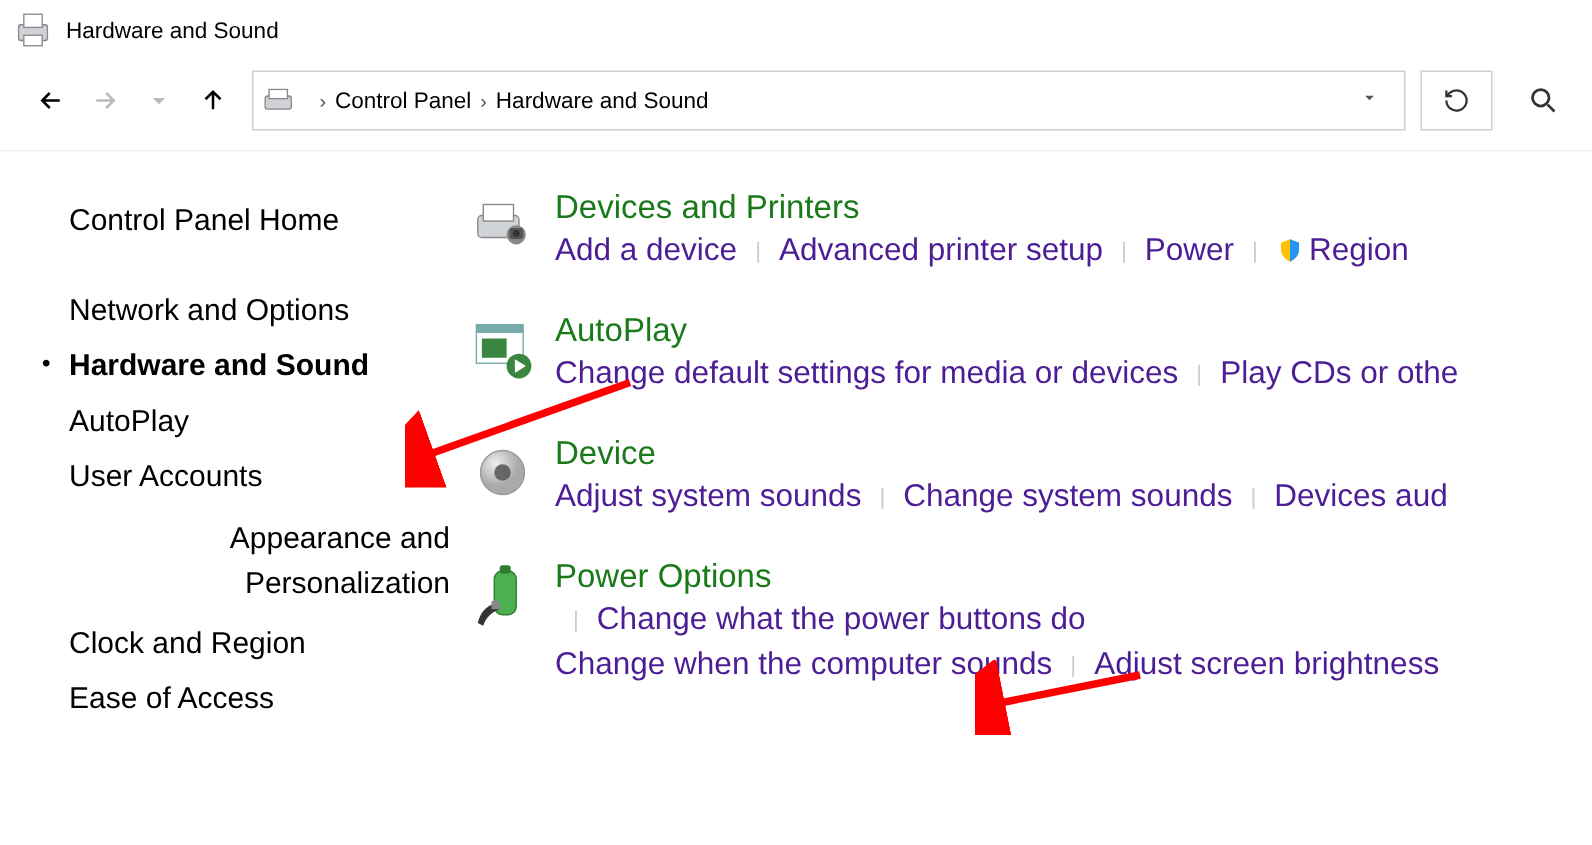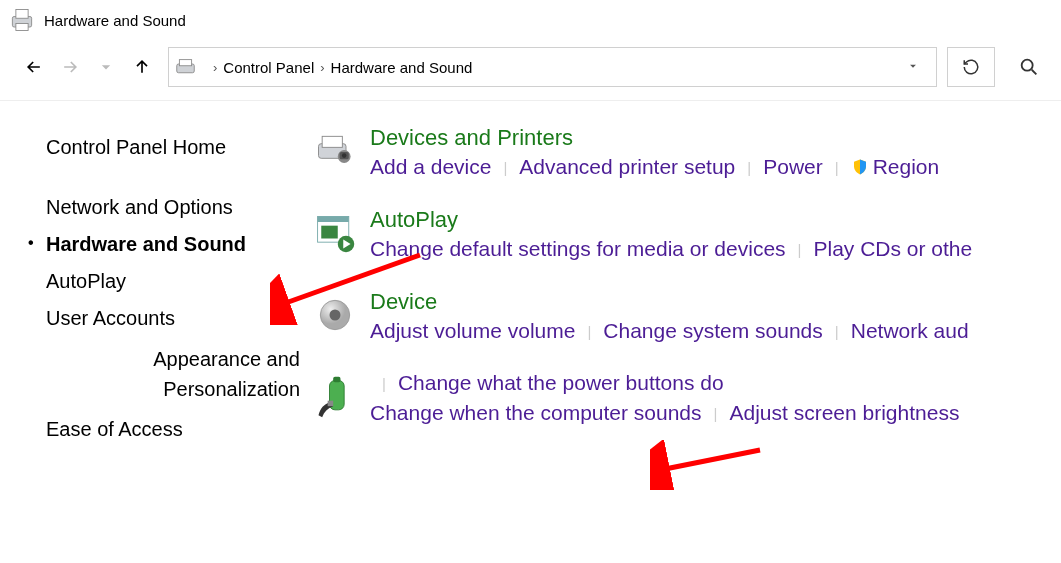--- a/index.html
+++ b/index.html
@@ -104,20 +104,21 @@
 
 <div class="content">
   <div class="side">
     <div class="item cp">Control Panel Home</div>
     <div class="item">Network and Options</div>
     <div class="item active">Hardware and Sound</div>
     <div class="item">AutoPlay</div>
     <div class="item">User Accounts</div>
     <div class="item twoline" style="white-space:pre-line;">Appearance and
 Personalization</div>
+    <div class="item">Clock and Region</div>
     <div class="item">Ease of Access</div>
   </div>
 
   <div class="main">
 
     <div class="cat">
       <div class="cicon">
         <svg width="44" height="44" viewBox="0 0 48 48">
             <rect x="6" y="16" width="30" height="16" rx="3" fill="#d0d3d8" stroke="#888"></rect>
             <rect x="10" y="8" width="22" height="12" fill="#fff" stroke="#888"></rect>
@@ -175,39 +176,40 @@
               <radialGradient id="sg" cx="0.35" cy="0.3">
                 <stop offset="0" stop-color="#eee"></stop>
                 <stop offset="1" stop-color="#aaa"></stop>
               </radialGradient>
             </defs>
           </svg>
       </div>
       <div class="cbody">
         <div class="chead">Device</div>
         <div class="tasks">
-          <span class="task">Adjust volume volume</span>
+          <span class="task">Adjust system sounds</span>
             <span class="tsep">|</span>
           <span class="task">Change system sounds</span>
             <span class="tsep">|</span>
-          <span class="task">Network aud</span>
+          <span class="task">Devices aud</span>
         </div>
       </div>
     </div>
 
     <div class="cat">
       <div class="cicon">
         <svg width="44" height="44" viewBox="0 0 48 48">
             <rect x="18" y="6" width="16" height="32" rx="6" fill="#4caf50" stroke="#2e7d32"></rect>
             <rect x="22" y="2" width="8" height="6" rx="2" fill="#2e7d32"></rect>
             <path d="M6 44c2-8 6-12 12-14l4 4c-6 2-10 6-12 12z" fill="#333"></path>
             <rect x="16" y="28" width="6" height="6" fill="#888"></rect>
           </svg>
       </div>
       <div class="cbody">
+        <div class="chead">Power Options</div>
         <div class="tasks">
             <span class="tsep">|</span>
           <span class="task">Change what the power buttons do</span>
           <span style="flex-basis:100%;height:0;"></span>
           <span class="task">Change when the computer sounds</span>
             <span class="tsep">|</span>
           <span class="task">Adjust screen brightness</span>
         </div>
       </div>
     </div>

